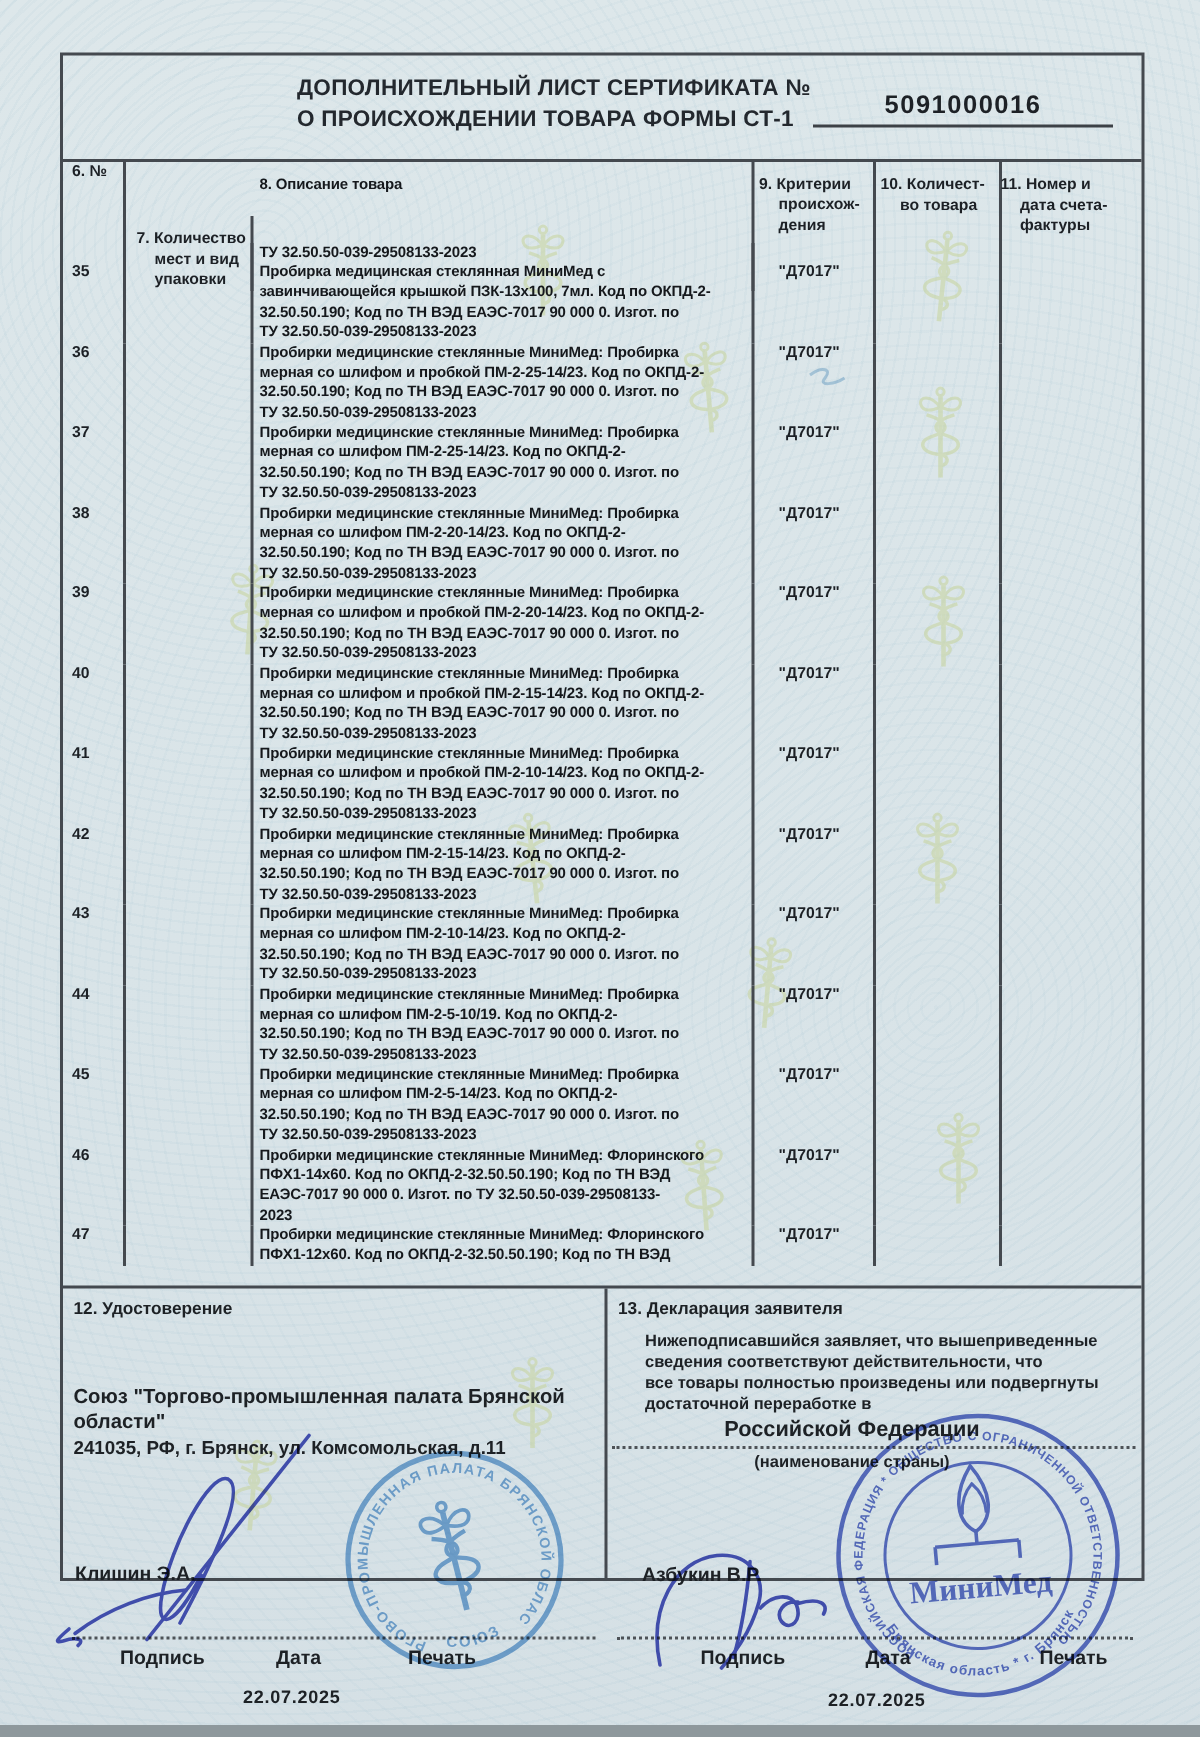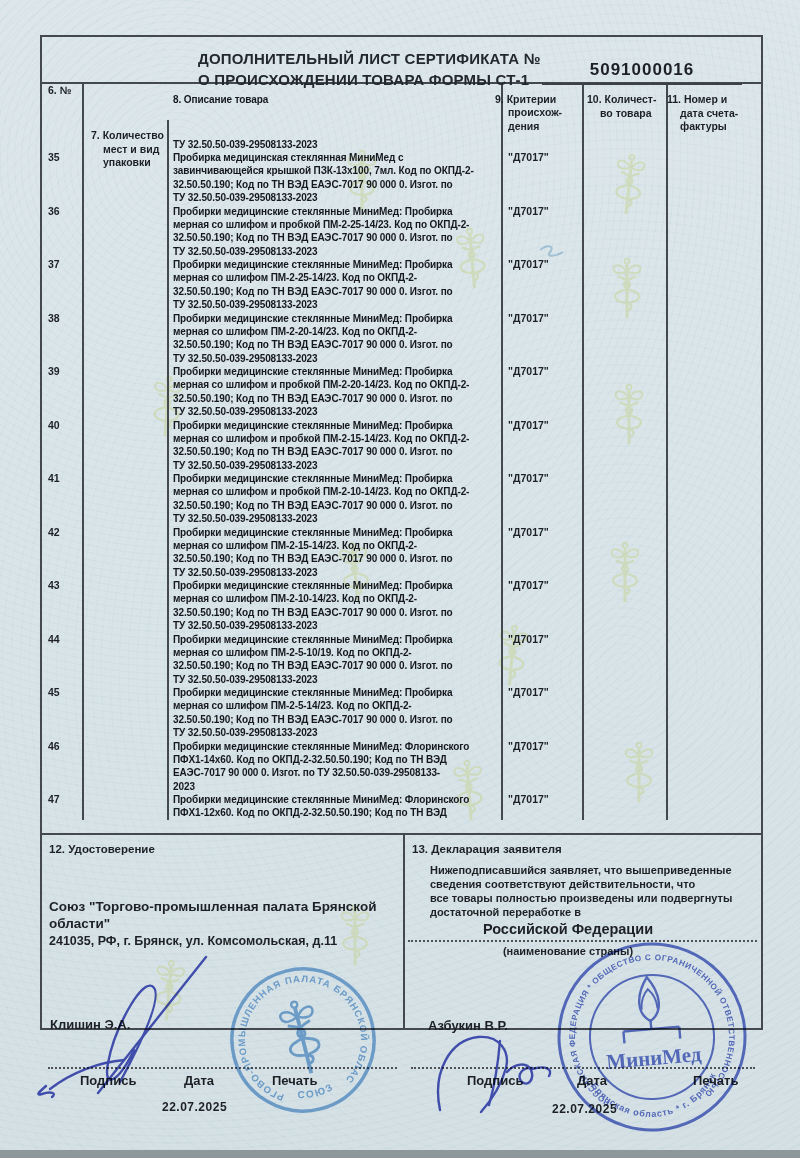--- a/index.html
+++ b/index.html
@@ -14,21 +14,21 @@
       repeating-radial-gradient(circle at 22% 14%, rgba(130,175,195,.07) 0 1.5px, rgba(0,0,0,0) 1.5px 7px),
       repeating-radial-gradient(circle at 78% 58%, rgba(130,175,195,.06) 0 1.5px, rgba(0,0,0,0) 1.5px 9px),
       linear-gradient(180deg,#dde7ea 0%,#d9e4e8 55%,#d5e0e5 100%);
   }
   .scan-strip{position:absolute;left:0;right:0;bottom:0;height:8px;background:#8e989c;}
   .doc{
     position:absolute;left:40px;top:35px;width:719px;
     border:2px solid #44494f;color:#1c2025;
   }
   
-  .title-box{position:relative;height:47px;border-bottom:2px solid #44494f;box-sizing:border-box;}
+  .title-box{position:relative;height:71px;border-bottom:2px solid #44494f;box-sizing:border-box;}
   .title-lines{padding:11px 0 0 156px;font-size:15px;font-weight:700;line-height:21px;letter-spacing:.2px;color:#23282e;}
   .cert-number{
     position:absolute;left:500px;width:200px;top:23px;height:23px;
     border-bottom:2px solid #3c4146;text-align:center;
     font-size:17px;font-weight:700;letter-spacing:1px;color:#1d2126;
   }
   
   .tbl{height:751px;border-bottom:2px solid #44494f;box-sizing:border-box;display:flex;flex-direction:column;}
   .trow{display:grid;grid-template-columns:42px 85px 334px 81px 84px 93px;flex:0 0 auto;}
   .trow .c{box-sizing:border-box;overflow:visible;}
@@ -40,21 +40,21 @@
   .thead .c8{padding-left:6px;}
   .thead .c9{padding-left:17px;text-indent:-13px;}
   .thead .c10{padding-left:16px;text-indent:-13px;}
   .thead .c11{padding-left:12px;text-indent:-13px;}
   .trow{height:53.5px;}
   .trow.first{height:67px;}
   .trow.last{height:25.5px;}
   .trow .c6{font-size:10.5px;font-weight:700;padding:0 0 0 6px;line-height:13.4px;}
   .trow .c8{font-size:10px;font-weight:700;line-height:13.4px;letter-spacing:-.1px;
             padding-left:4px;white-space:pre-line;color:#15181c;}
-  .trow .c9{font-size:10.5px;font-weight:700;padding-left:5px;line-height:13.4px;}
+  .trow .c9{font-size:10.5px;font-weight:700;padding-left:16px;line-height:13.4px;}
   .pad1{padding-top:13.4px !important;}
   
   .bottom{display:flex;height:193px;}
   .sec{position:relative;box-sizing:border-box;font-weight:600;color:#1d2125;}
   .sec12{width:363px;border-right:2px solid #44494f;}
   .sec13{flex:1;}
   .sec .heading{position:absolute;left:7px;top:8px;font-size:11.5px;font-weight:700;}
   .sec .body{position:absolute;font-size:11px;line-height:14px;white-space:pre-line;font-weight:600;}
   .sec12 .body{left:27px;top:25px;}
   .org{position:absolute;left:7px;top:63px;font-size:13.5px;font-weight:700;line-height:17px;white-space:pre-line;}

